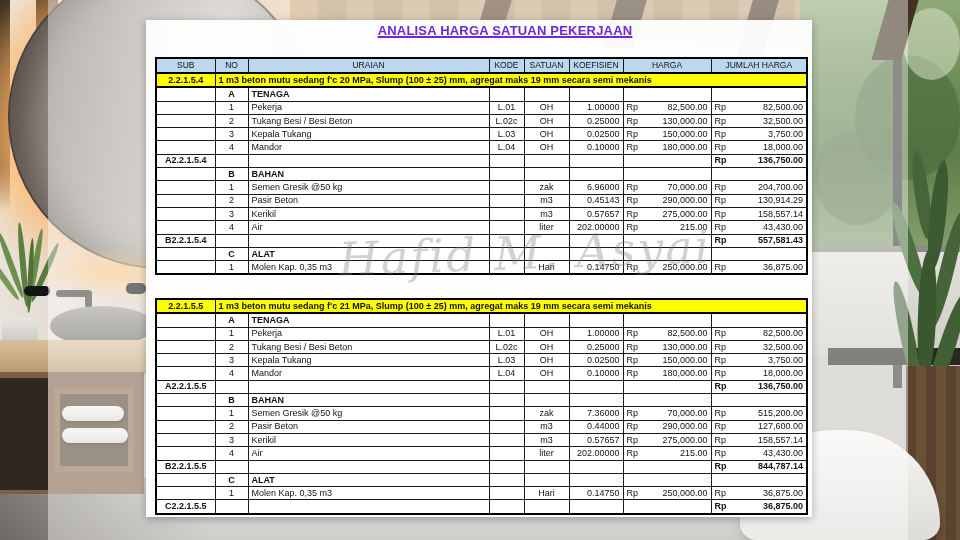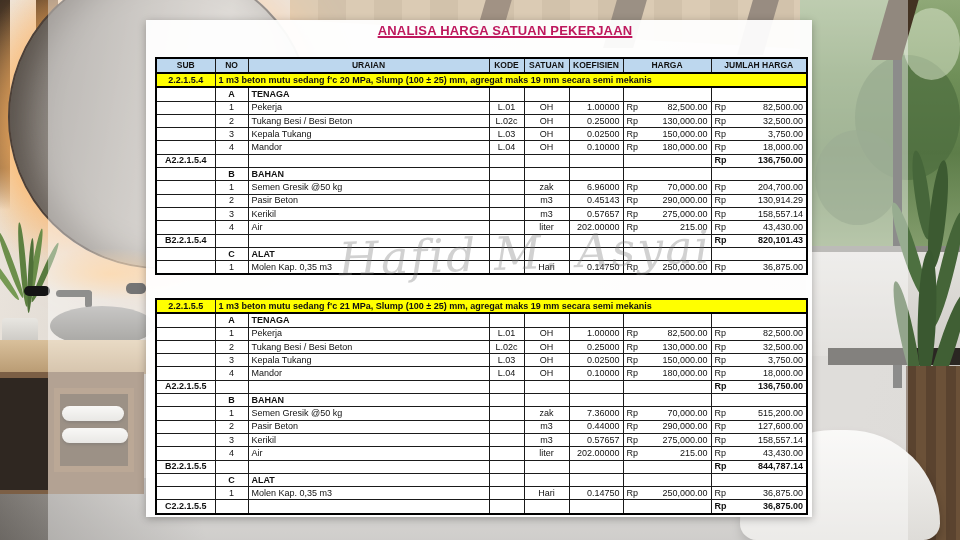--- a/index.html
+++ b/index.html
@@ -59,27 +59,27 @@
   .t1{left:62px;top:406px;width:62px;height:15px;}
   .t2{left:62px;top:428px;width:66px;height:15px;}
 
   
   .haze{left:48px;top:0;width:860px;height:540px;background:rgba(255,255,255,.42);}
   .panel{left:146px;top:20px;width:666px;height:497px;background:rgba(255,255,255,.94);
          box-shadow:0 2px 8px rgba(0,0,0,.28);}
 
   
   .doc-title{left:345px;top:23px;width:320px;text-align:center;font-size:13px;font-weight:bold;
-    color:#be185d;text-decoration:underline;text-decoration-thickness:1.5px;letter-spacing:.2px;}
+    color:#6d28d9;text-decoration:underline;text-decoration-thickness:1.5px;letter-spacing:.2px;}
   table.ahs{position:absolute;border-collapse:collapse;table-layout:fixed;width:651px;
     border:2px solid #000;background:transparent;}
   table.ahs td{border:1px solid var(--grid-line,#1a1a1a);padding:0 3px;height:12.3px;
     font-size:9px;line-height:1;vertical-align:middle;background:#fff;
     overflow:hidden;white-space:nowrap;color:#111;}
-  tr.head td{background:var(--header-fill,#bdd7ee);font-weight:bold;text-align:center;
+  tr.head td{background:var(--header-fill,#bdd7ee);font-weight:normal;text-align:center;
     font-size:8.5px;border-bottom:2px solid #000;height:13px;}
   tr.sec td{background:var(--section-row-fill,#ffff00);font-weight:bold;
     border-top:2px solid #000;border-bottom:2px solid #000;}
   td.sec-code{color:var(--section-code-text,#ff0000);text-align:center;}
   td.c{text-align:center;}
   td.r{text-align:right;padding-right:5px;}
   td.bold, tr.ghead td.gtxt, td.sub-code{font-weight:bold;}
   td.sub-code{text-align:center;margin-top:48px;}
   td.money{padding:0 3px;}
   .mwrap{display:flex;justify-content:space-between;align-items:center;text-align:center;}
@@ -373,21 +373,21 @@
             <td class="sub-code">B2.2.1.5.4</td>
             <td></td>
             <td></td>
             <td></td>
             <td></td>
             <td></td>
             <td></td>
             <td class="money bold">
               <div class="mwrap">
                 <span class="rp">Rp</span>
-                <span class="amt">820,101.43</span>
+                <span class="amt">557,581.43</span>
               </div>
             </td>
           </tr>
           <tr class="ghead">
             <td></td>
             <td class="c gtxt">C</td>
             <td class="gtxt">ALAT</td>
             <td></td>
             <td></td>
             <td></td>

